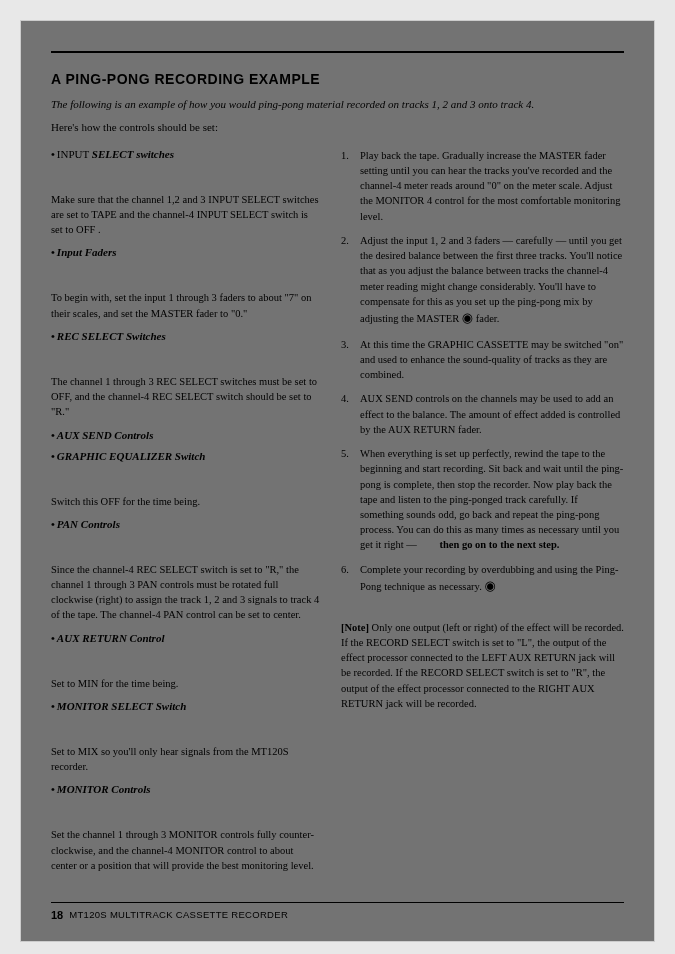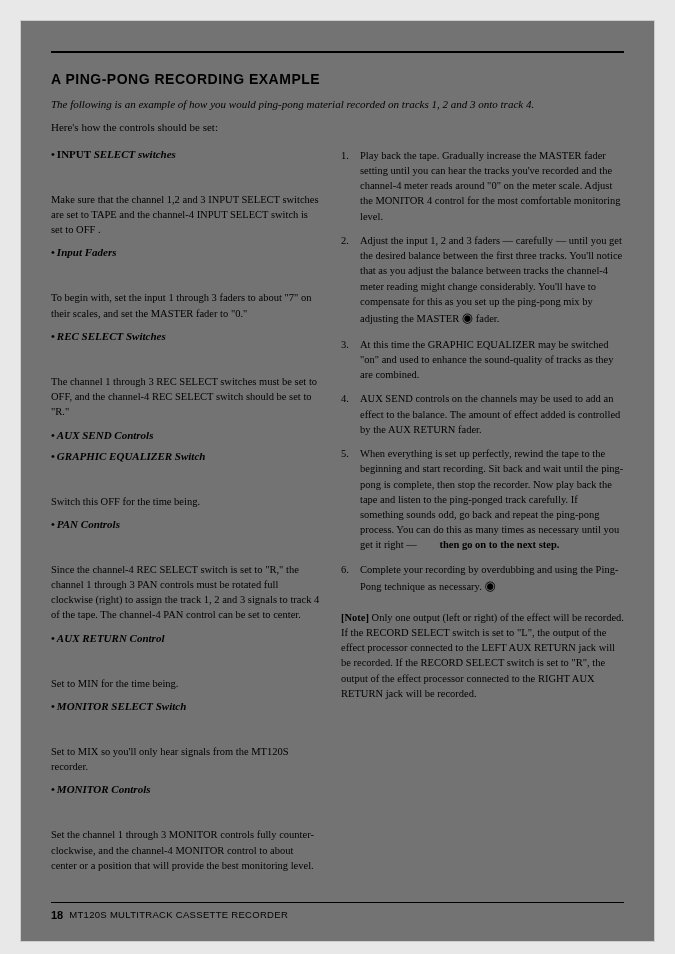--- a/index.html
+++ b/index.html
@@ -87,21 +87,21 @@
     }
     .num {
       font-size: 10.5px;
       min-width: 14px;
       flex-shrink: 0;
     }
     .li-content {
       flex: 1;
     }
     .note-block {
-      margin-top: 14px;
+      margin-top: 24px;
       font-size: 10.5px;
       line-height: 1.45;
     }
     .note-bracket {
       font-weight: bold;
     }
     .bottom-divider {
       border-top: 1px solid #000;
       margin-top: 20px;
       margin-bottom: 6px;
@@ -140,21 +140,21 @@
 
   <div class="intro">Here's how the controls should be set:</div>
 
   <div class="two-col">
 
     <div class="left-col">
 
       <div class="section">
         <div class="bullet">
           <span class="bullet-dot">•</span>
-          <span class="section-title"><em style="font-style:normal;font-weight:bold;margin-top:16px;">INPUT </em><span style="font-style:italic;font-weight:bold;text-align:right;">SELECT switches</span></span>
+          <span class="section-title"><em style="font-style:normal;font-weight:normal;margin-top:16px;">INPUT </em><span style="font-style:italic;font-weight:bold;text-align:right;">SELECT switches</span></span>
         </div>
         <div class="section-body">Make sure that the channel 1,2 and 3 INPUT SELECT switches are set to TAPE and the channel-4 INPUT SELECT switch is set to OFF .</div>
       </div>
 
       <div class="section">
         <div class="bullet">
           <span class="bullet-dot">•</span>
           <span class="section-title">Input Faders</span>
         </div>
         <div class="section-body">To begin with, set the input 1 through 3 faders to about "7" on their scales, and set the MASTER fader to "0."</div>
@@ -225,21 +225,21 @@
           <span class="li-content">Play back the tape. Gradually increase the MASTER fader setting until you can hear the tracks you've recorded and the channel-4 meter reads around "0" on the meter scale. Adjust the MONITOR 4 control for the most comfortable monitoring level.</span>
         </li>
 
         <li>
           <span class="num">2.</span>
           <span class="li-content">Adjust the input 1, 2 and 3 faders — carefully — until you get the desired balance between the first three tracks. You'll notice that as you adjust the balance between tracks the channel-4 meter reading might change considerably. You'll have to compensate for this as you set up the ping-pong mix by adjusting the MASTER <span style="font-size:13px;">◉</span> fader.</span>
         </li>
 
         <li>
           <span class="num">3.</span>
-          <span class="li-content">At this time the GRAPHIC EQUALIZER may be switched "on" and used to enhance the sound-quality of tracks as they are combined.</span>
+          <span class="li-content">At this time the GRAPHIC CASSETTE may be switched "on" and used to enhance the sound-quality of tracks as they are combined.</span>
         </li>
 
         <li>
           <span class="num">4.</span>
           <span class="li-content">AUX SEND controls on the channels may be used to add an effect to the balance. The amount of effect added is controlled by the AUX RETURN fader.</span>
         </li>
 
         <li>
           <span class="num">5.</span>
           <span class="li-content">When everything is set up perfectly, rewind the tape to the beginning and start recording. Sit back and wait until the ping-pong is complete, then stop the recorder. Now play back the tape and listen to the ping-ponged track carefully. If something sounds odd, go back and repeat the ping-pong process. You can do this as many times as necessary until you get it right — <span class="then-go">then go on to the next step.</span></span>

